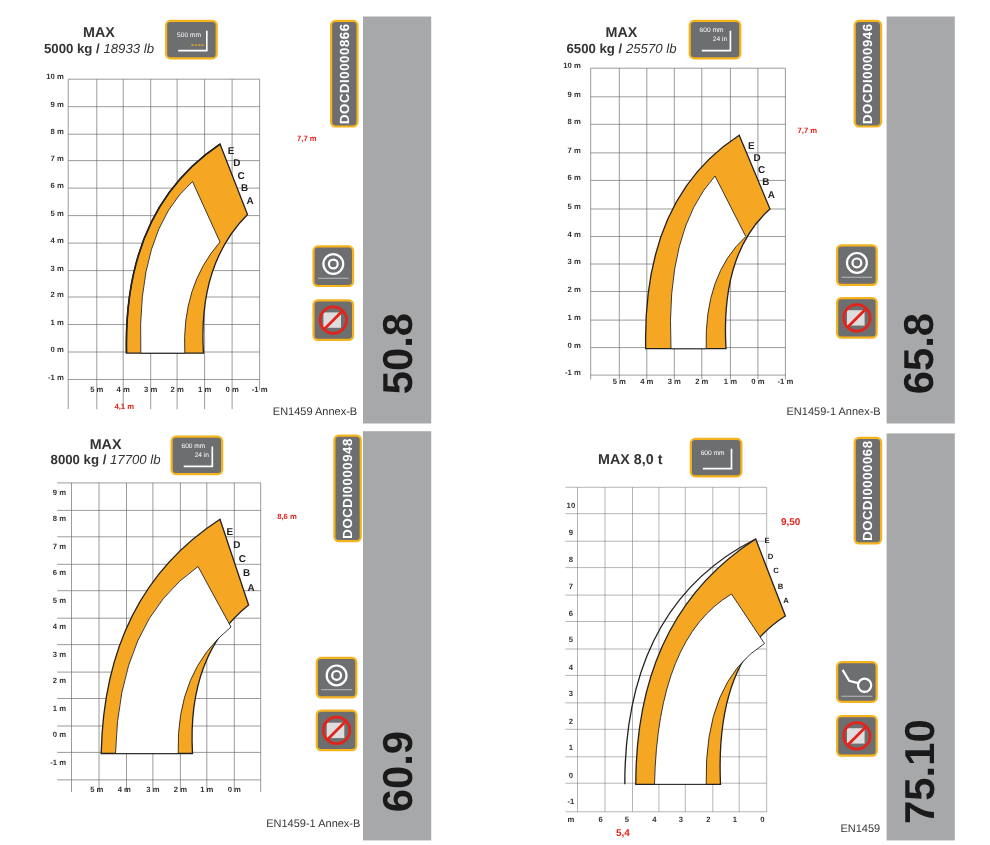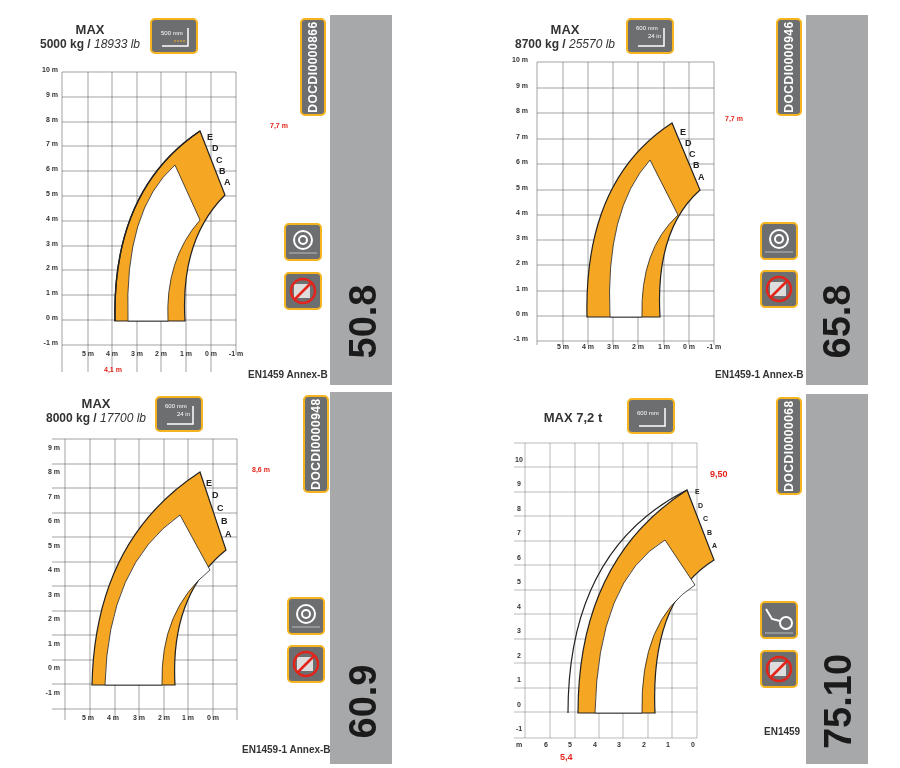--- a/index.html
+++ b/index.html
@@ -9,21 +9,21 @@
   .title .t1{font-size:13px;display:block;}
   .title .t2{font-size:12px;display:block;}
   .title .t2 i{font-weight:normal;}
   .fork-badge{position:absolute;width:48px;height:36px;background:#6d6e70;border:2px solid #f5b41e;border-radius:5px;color:#fff;font-size:6px;box-sizing:border-box;}
   .fork-badge span{position:absolute;}
   .doc-badge{position:absolute;width:26px;height:100px;background:#6d6e70;border:2px solid #f5b41e;border-radius:5px;box-sizing:border-box;}
   .doc-badge span{position:absolute;left:50%;top:50%;transform:translate(-50%,-50%) rotate(-90deg);color:#fff;font-weight:bold;font-size:12px;white-space:nowrap;letter-spacing:0.5px;}
   .gray-bar{position:absolute;width:62px;background:#a7a8aa;}
   .model{position:absolute;font-family:"Liberation Sans",sans-serif;font-weight:bold;font-size:38px;color:#1a1a1a;transform:rotate(-90deg);transform-origin:center;white-space:nowrap;}
   .icon-badge{position:absolute;width:38px;height:38px;background:#6d6e70;border:2px solid #f5b41e;border-radius:5px;box-sizing:border-box;}
-  .std{position:absolute;font-size:10px;font-weight:bold;color:#333;}
+  .std{position:absolute;font-size:10px;font-weight:normal;color:#333;}
   svg text{font-family:"Liberation Sans",sans-serif;}
 </style>
 </head>
 <body>
 
 <div class="panel" style="left:0;top:0;">
   <div class="title" style="left:30px;top:22px;width:120px;">
     <span class="t1">MAX</span>
     <span class="t2"><span>5000 kg /</span> <i>18933 lb</i></span>
   </div>
@@ -114,21 +114,21 @@
         <text x="216" y="163">C</text>
         <text x="219" y="174">B</text>
         <text x="224" y="185">A</text>
       </g>
   </svg>
 </div>
 
 <div class="panel" style="left:450px;top:0;">
   <div class="title" style="left:55px;top:22px;width:120px;">
     <span class="t1">MAX</span>
-    <span class="t2"><span>8700 kg /</span> <i>25570 lb</i></span>
+    <span class="t2"><span>6500 kg /</span> <i>25570 lb</i></span>
   </div>
   <div class="fork-badge" style="left:176px;top:18px;">
     <span style="left:8px;top:5px;">600 mm</span>
     <span style="left:20px;top:13px;">24 in</span>
     <svg width="44" height="32" style="position:absolute;left:0;top:0">
         <polyline points="10,26 36,26 36,8" fill="none" stroke="#fff" stroke-width="1.5"></polyline>
       </svg>
   </div>
   <div class="doc-badge" style="left:326px;top:18px;height:98px;">
     <span>DOCDI0000946</span>
@@ -299,21 +299,21 @@
         <text x="212" y="108">D</text>
         <text x="217" y="121">C</text>
         <text x="221" y="134">B</text>
         <text x="225" y="147">A</text>
       </g>
   </svg>
 </div>
 
 <div class="panel" style="left:450px;top:390px;">
   <div class="title" style="left:78px;top:20px;width:90px;">
-    <span class="t1">MAX 7,2 t</span>
+    <span class="t1">MAX 8,0 t</span>
   </div>
   <div class="fork-badge" style="left:177px;top:8px;">
     <span style="left:8px;top:10px;">600 mm</span>
     <svg width="44" height="32" style="position:absolute;left:0;top:0">
         <polyline points="10,26 36,26 36,8" fill="none" stroke="#fff" stroke-width="1.5"></polyline>
       </svg>
   </div>
   <div class="doc-badge" style="left:326px;top:7px;height:98px;">
     <span>DOCDI0000068</span>
   </div>
@@ -326,21 +326,21 @@
         <line x1="3" y1="30" x2="31" y2="30" stroke="#bbb" stroke-width="1"></line>
       </svg>
   </div>
   <div class="icon-badge" style="left:310px;top:260px;">
     <svg width="34" height="34">
         <rect x="8" y="10" width="16" height="14" fill="#ddd"></rect>
         <circle cx="17" cy="17" r="12" fill="none" stroke="#e3241b" stroke-width="2.5"></circle>
         <line x1="8" y1="26" x2="26" y2="8" stroke="#e3241b" stroke-width="2.5"></line>
       </svg>
   </div>
-  <div class="std" style="left:314px;top:336px;">EN1459</div>
+  <div class="std" style="left:314px;top:358px;">EN1459</div>
 
   <svg width="310" height="384" style="position:absolute;left:0;top:0">
     <g stroke="#777" stroke-width="0.5">
       <line x1="75" y1="53" x2="75" y2="348"></line>
         <line x1="100" y1="53" x2="100" y2="348"></line>
         <line x1="125" y1="53" x2="125" y2="348"></line>
         <line x1="149" y1="53" x2="149" y2="348"></line>
         <line x1="173" y1="53" x2="173" y2="348"></line>
         <line x1="198" y1="53" x2="198" y2="348"></line>
         <line x1="222" y1="53" x2="222" y2="348"></line>

